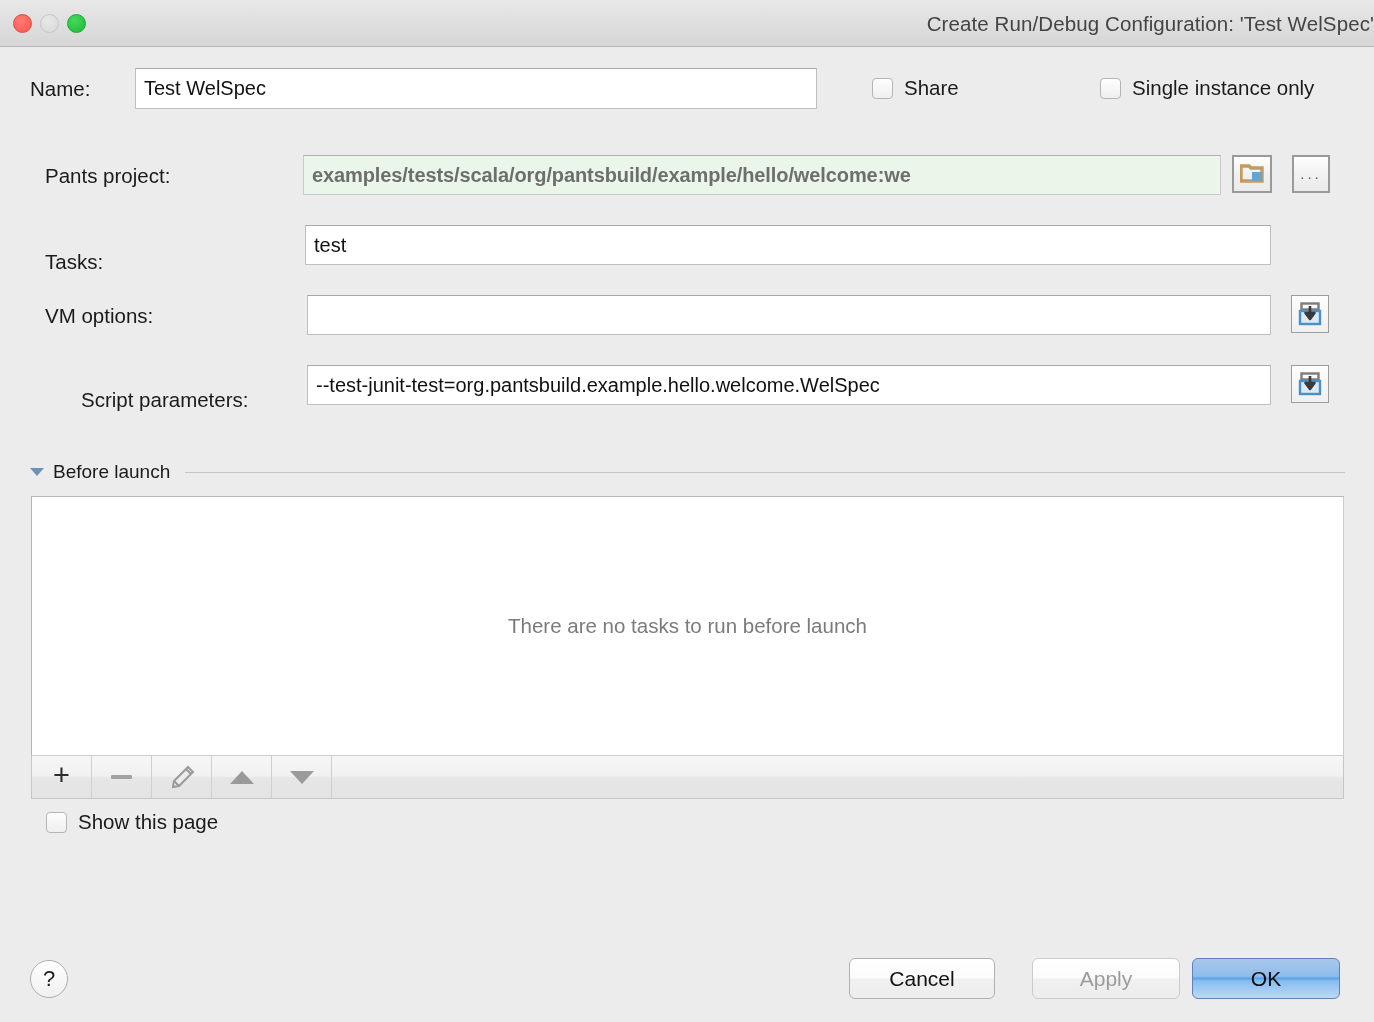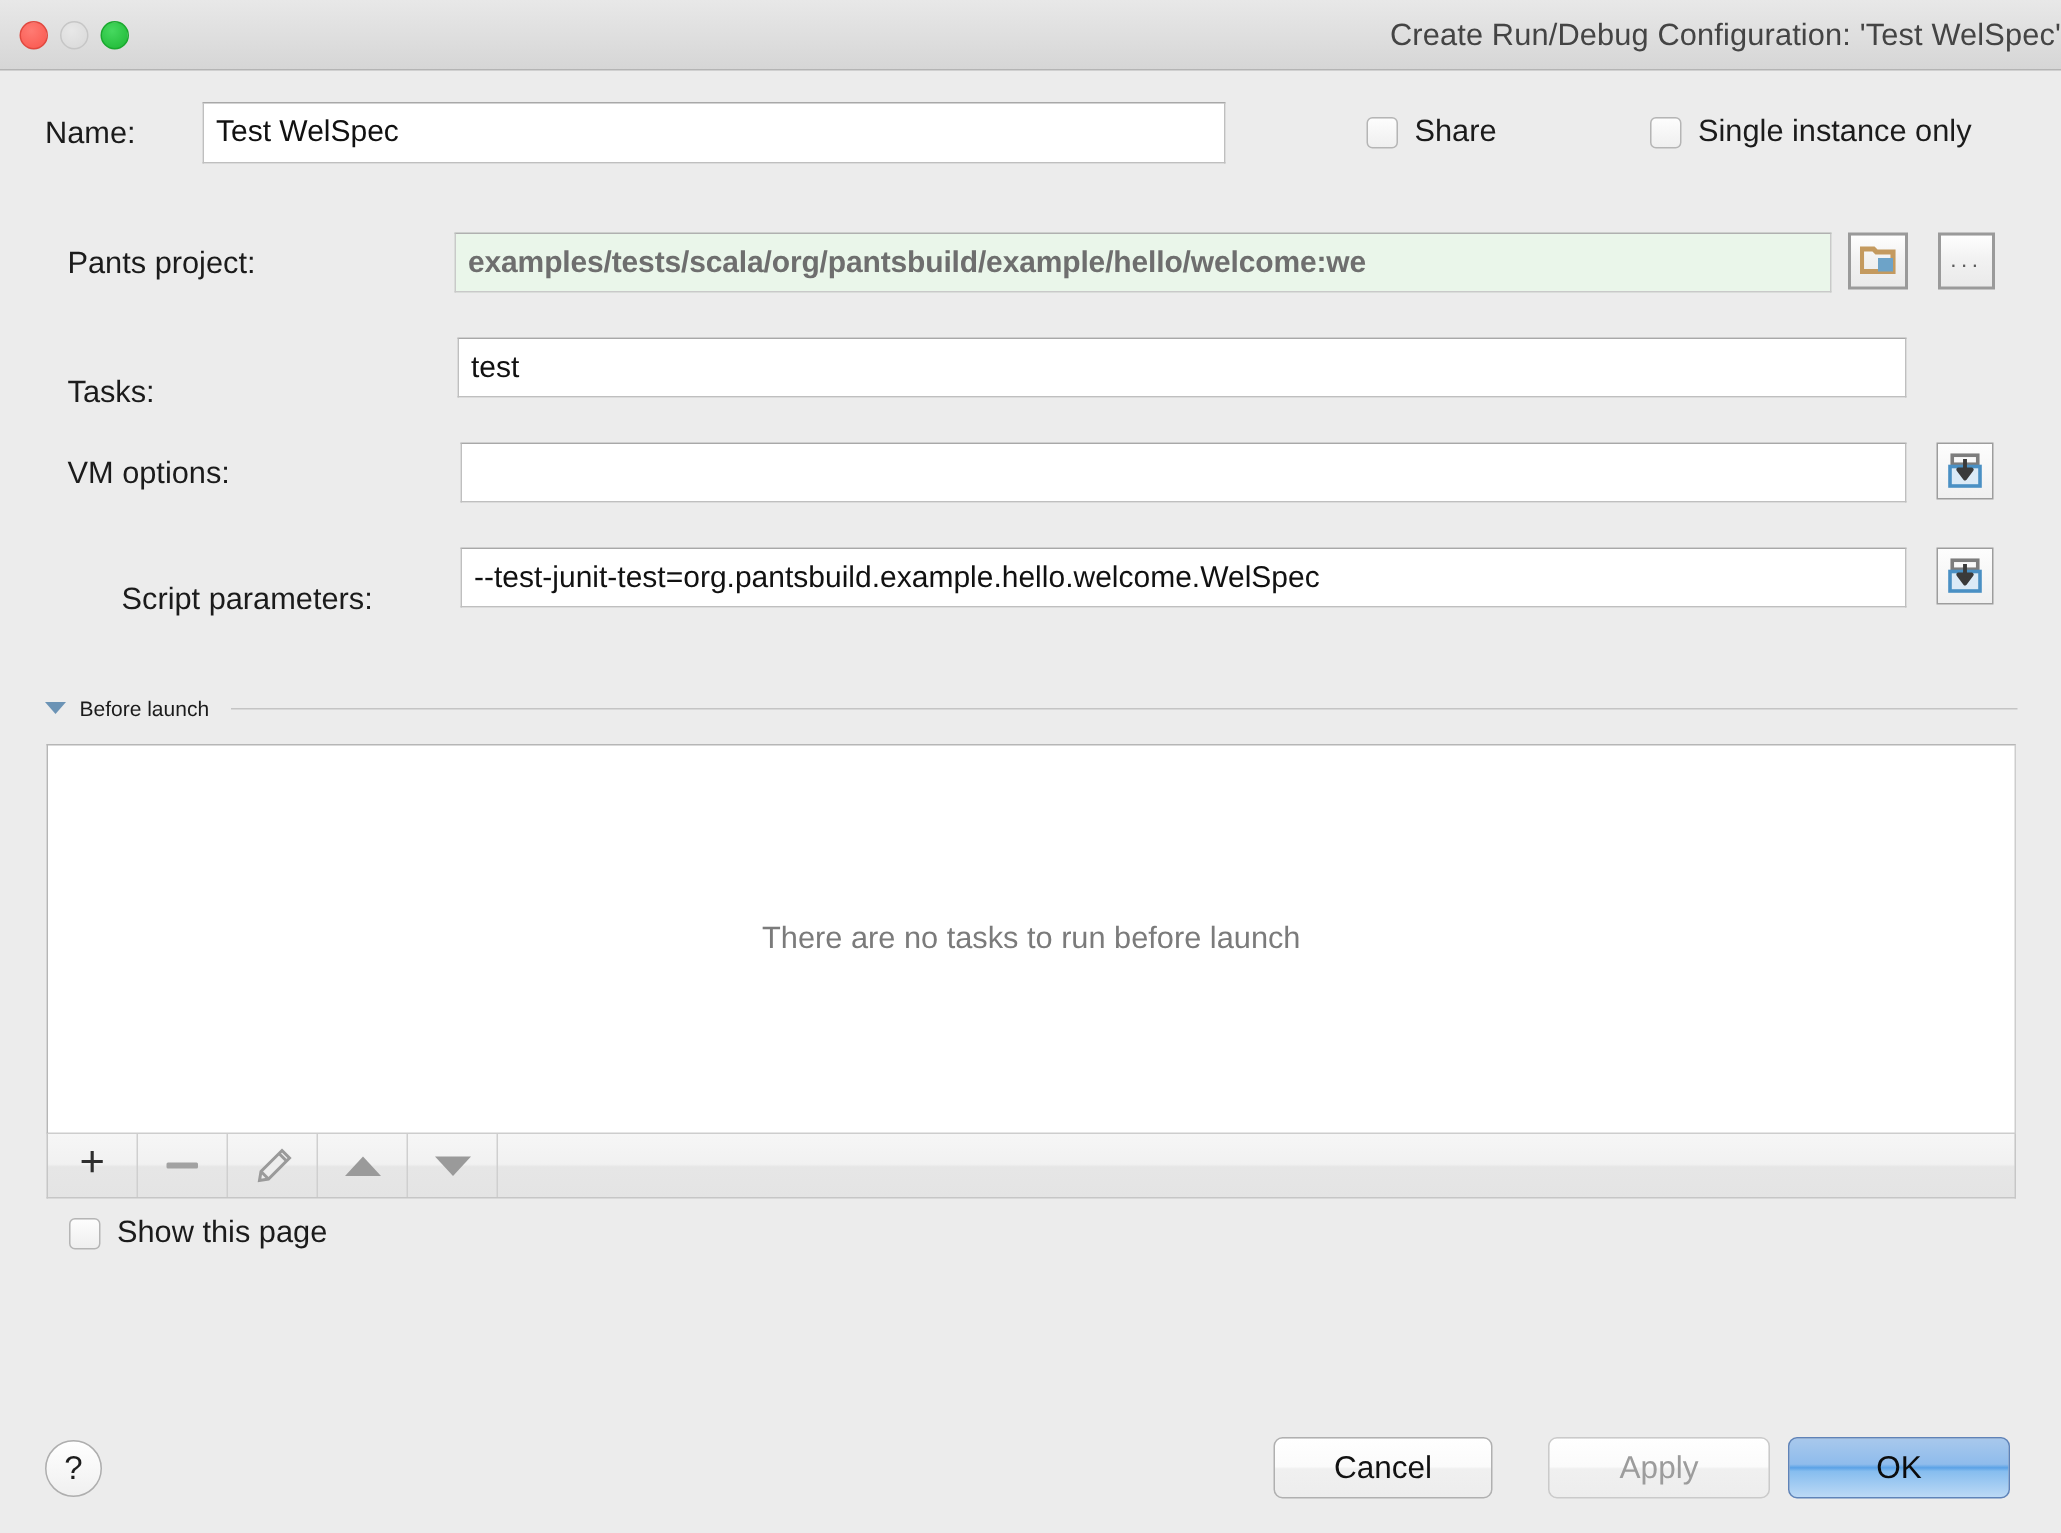--- a/index.html
+++ b/index.html
@@ -154,21 +154,21 @@
     gap: 9px;
   }
   .tri-down {
     width: 0; height: 0;
     border-left: 7px solid transparent;
     border-right: 7px solid transparent;
     border-top: 8px solid #6b93b5;
     flex: none;
   }
   #before-launch-title {
-    font-size: 14px;
+    font-size: 19px;
     color: #1b1b1b;
     white-space: nowrap;
   }
   .header-rule {
     flex: 1;
     height: 1px;
     background: #c4c4c4;
     margin-left: 6px;
   }
 
@@ -281,21 +281,21 @@
     <div class="light red"></div>
     <div class="light yellow"></div>
     <div class="light green"></div>
   </div>
   <div class="window-title">Create Run/Debug Configuration: 'Test WelSpec'</div>
 </div>
 
 <div class="row-label" style="left:30px; top:77px;">Name:</div>
 <div class="textfield" id="name-field" placeholder="">Test WelSpec</div>
 
-<div class="checkbox-wrap" style="left:911px; top:76px;">
+<div class="checkbox-wrap" style="left:872px; top:76px;">
   <div class="checkbox"></div>
   <span>Share</span>
 </div>
 
 <div class="checkbox-wrap" style="left:1052px; top:76px;padding-left:48px;">
   <div class="checkbox"></div>
   <span>Single instance only</span>
 </div>
 
 <div class="row-label" style="left:45px; top:164px;">Pants project:</div>

